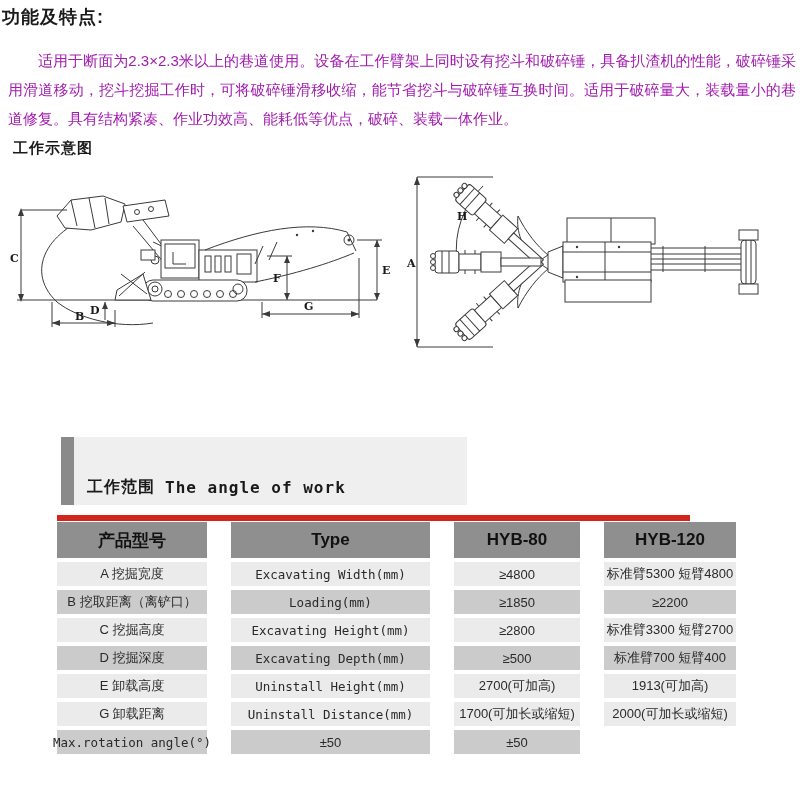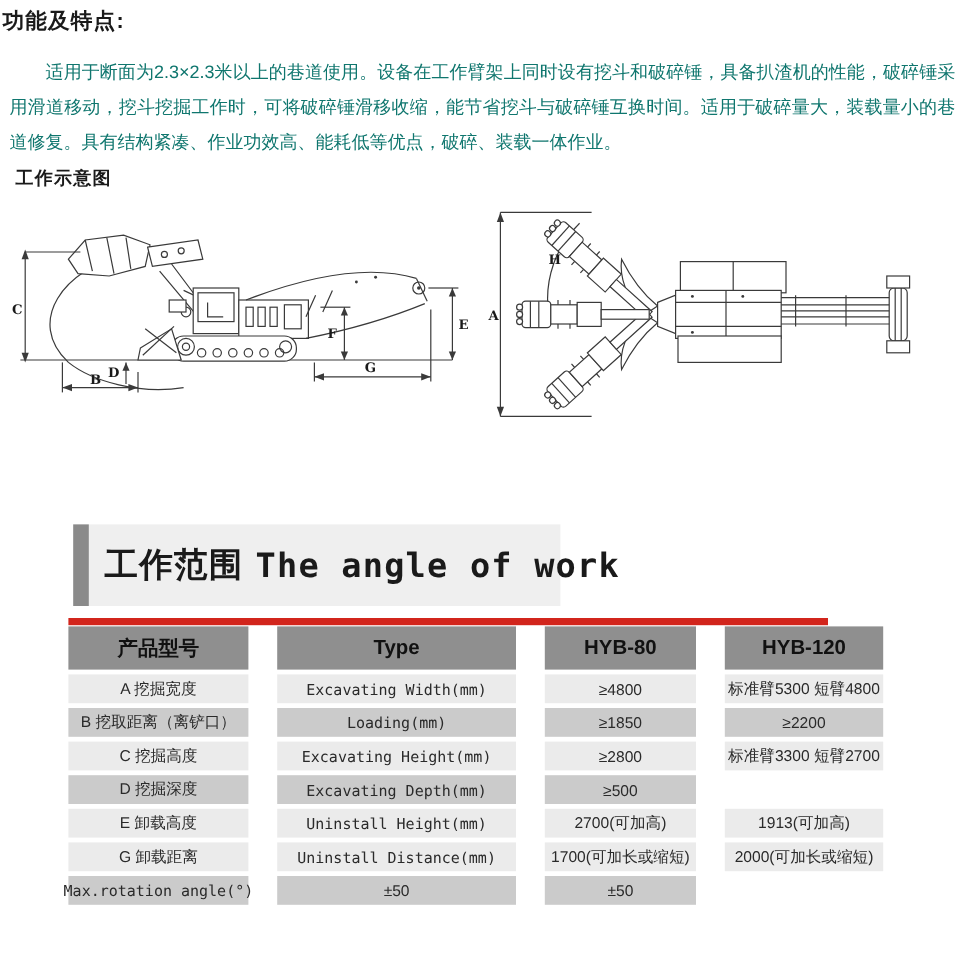--- a/index.html
+++ b/index.html
@@ -3,35 +3,35 @@
 <meta charset="utf-8">
 <style>
   html,body{margin:0;padding:0;background:#fff;}
   #page{position:relative;width:800px;height:797px;background:#fff;overflow:hidden;
         font-family:"Liberation Sans",sans-serif;color:#1a1a1a;}
   .abs{position:absolute;}
 
   
   #main-title{left:2px;top:5px;font-size:18px;font-weight:bold;letter-spacing:1px;}
   #intro-text{left:8px;top:46px;width:788px;font-size:15px;line-height:29px;
-              text-align:justify;text-indent:30px;color:#0f766e;}
+              text-align:justify;text-indent:30px;color:#a21caf;}
   #diagram-heading{left:13px;top:139px;font-size:15px;font-weight:bold;letter-spacing:1px;}
 
   
   svg .ln{stroke:#3a3a3a;stroke-width:1;fill:none;}
   svg .fw{stroke:#3a3a3a;stroke-width:1;fill:#fff;}
   svg .fd{stroke:none;fill:#3a3a3a;}
   svg text.dim{fill:#1a1a1a;stroke:none;font-family:"DejaVu Serif",serif;
                font-size:11px;font-weight:bold;}
 
   
   #scope-banner{left:61px;top:437px;width:406px;height:68px;background:#efefef;}
   #scope-bar{left:0;top:0;width:13px;height:68px;background:#8a8a8a;}
-  #scope-title{left:26px;top:0;height:68px;display:flex;align-items:center;
-               font-size:28px;font-weight:bold;letter-spacing:1px;white-space:nowrap;}
+  #scope-title{left:26px;top:16px;height:68px;display:flex;align-items:center;
+               font-size:16px;font-weight:bold;letter-spacing:1px;white-space:nowrap;}
   #scope-title .en{font-family:"DejaVu Sans Mono",monospace;margin-left:10px;font-weight:bold;}
 
   
   #spec-table{left:57px;top:515px;width:633px;}
   #red-rule{height:6px;background:var(--red,#d2251c);margin-bottom:1px;}
   .grid-row{display:grid;grid-template-columns:150px 199px 126px 132px;column-gap:24px;}
   #spec-head .cell{height:36px;background:var(--hdr,#8f8f8f);display:flex;align-items:center;
                    justify-content:center;font-size:17px;font-weight:bold;color:#111;}
   #spec-rows .spec-row{margin-top:4px;}
   #spec-rows .cell{height:24px;display:flex;align-items:center;justify-content:center;
@@ -234,20 +234,21 @@
         <div class="grid-row spec-row light">
           <div class="cell c0">C 挖掘高度</div>
           <div class="cell c1">Excavating Height(mm)</div>
           <div class="cell c2">≥2800</div>
           <div class="cell c3">标准臂3300 短臂2700</div>
         </div>
         <div class="grid-row spec-row dark">
           <div class="cell c0">D 挖掘深度</div>
           <div class="cell c1">Excavating Depth(mm)</div>
           <div class="cell c2">≥500</div>
+          <div class="cell c3">标准臂700 短臂400</div>
         </div>
         <div class="grid-row spec-row light">
           <div class="cell c0">E 卸载高度</div>
           <div class="cell c1">Uninstall Height(mm)</div>
           <div class="cell c2">2700(可加高)</div>
           <div class="cell c3">1913(可加高)</div>
         </div>
         <div class="grid-row spec-row light">
           <div class="cell c0">G 卸载距离</div>
           <div class="cell c1">Uninstall Distance(mm)</div>

